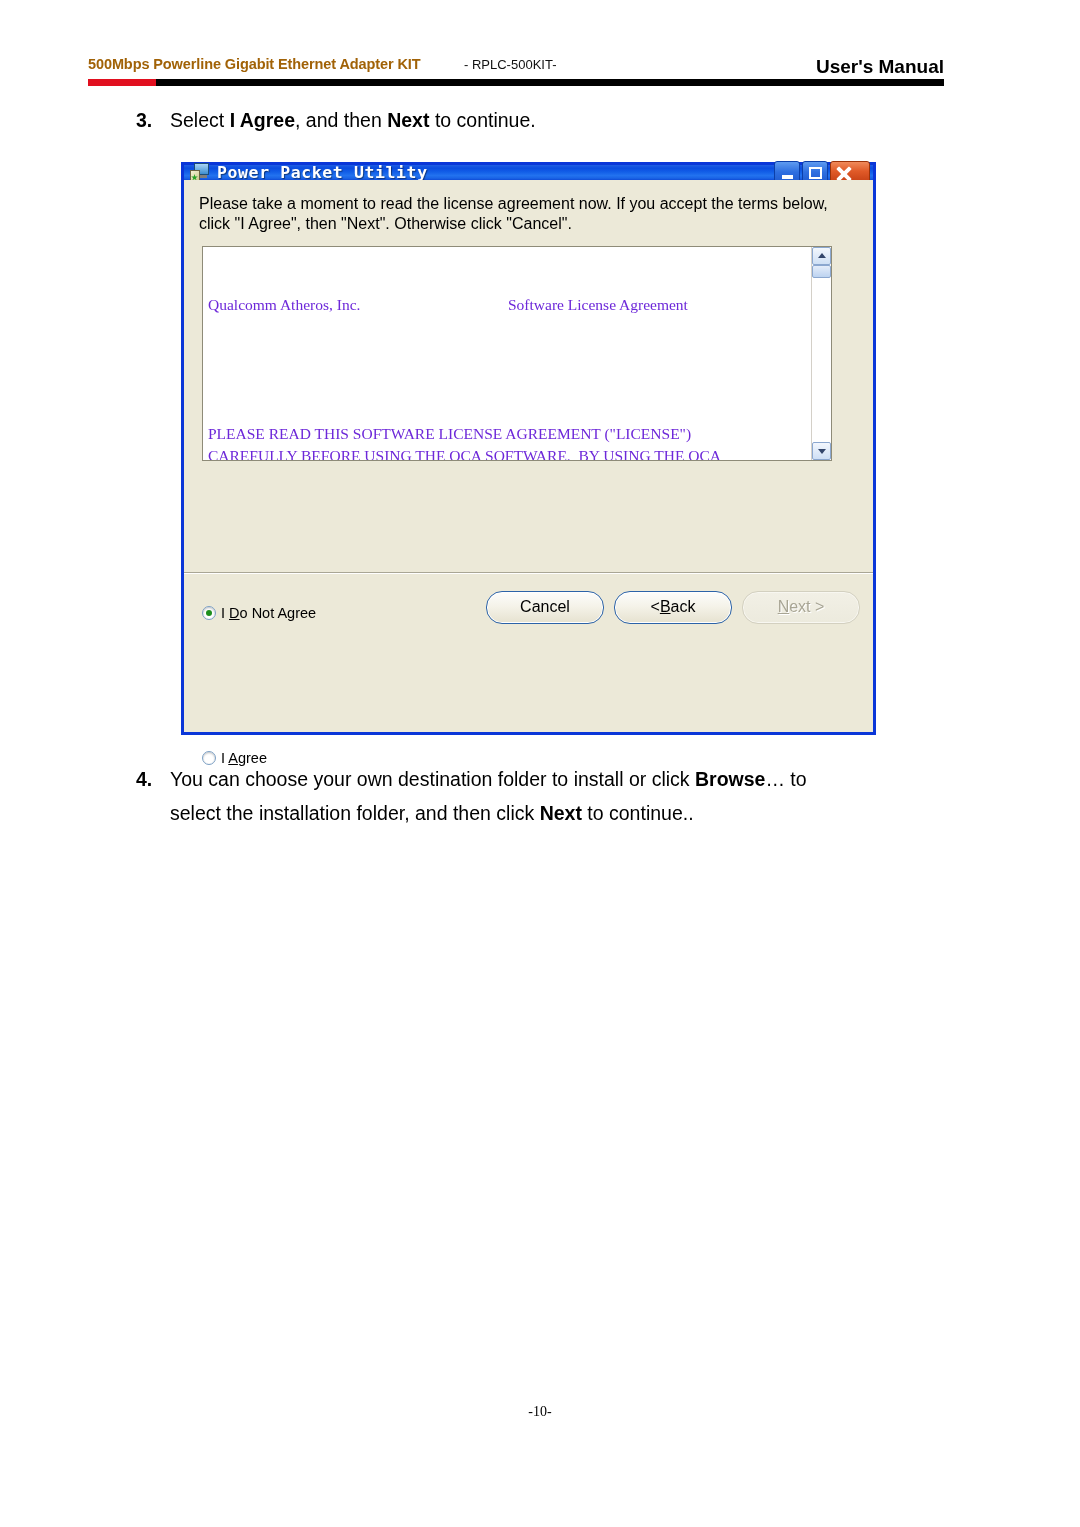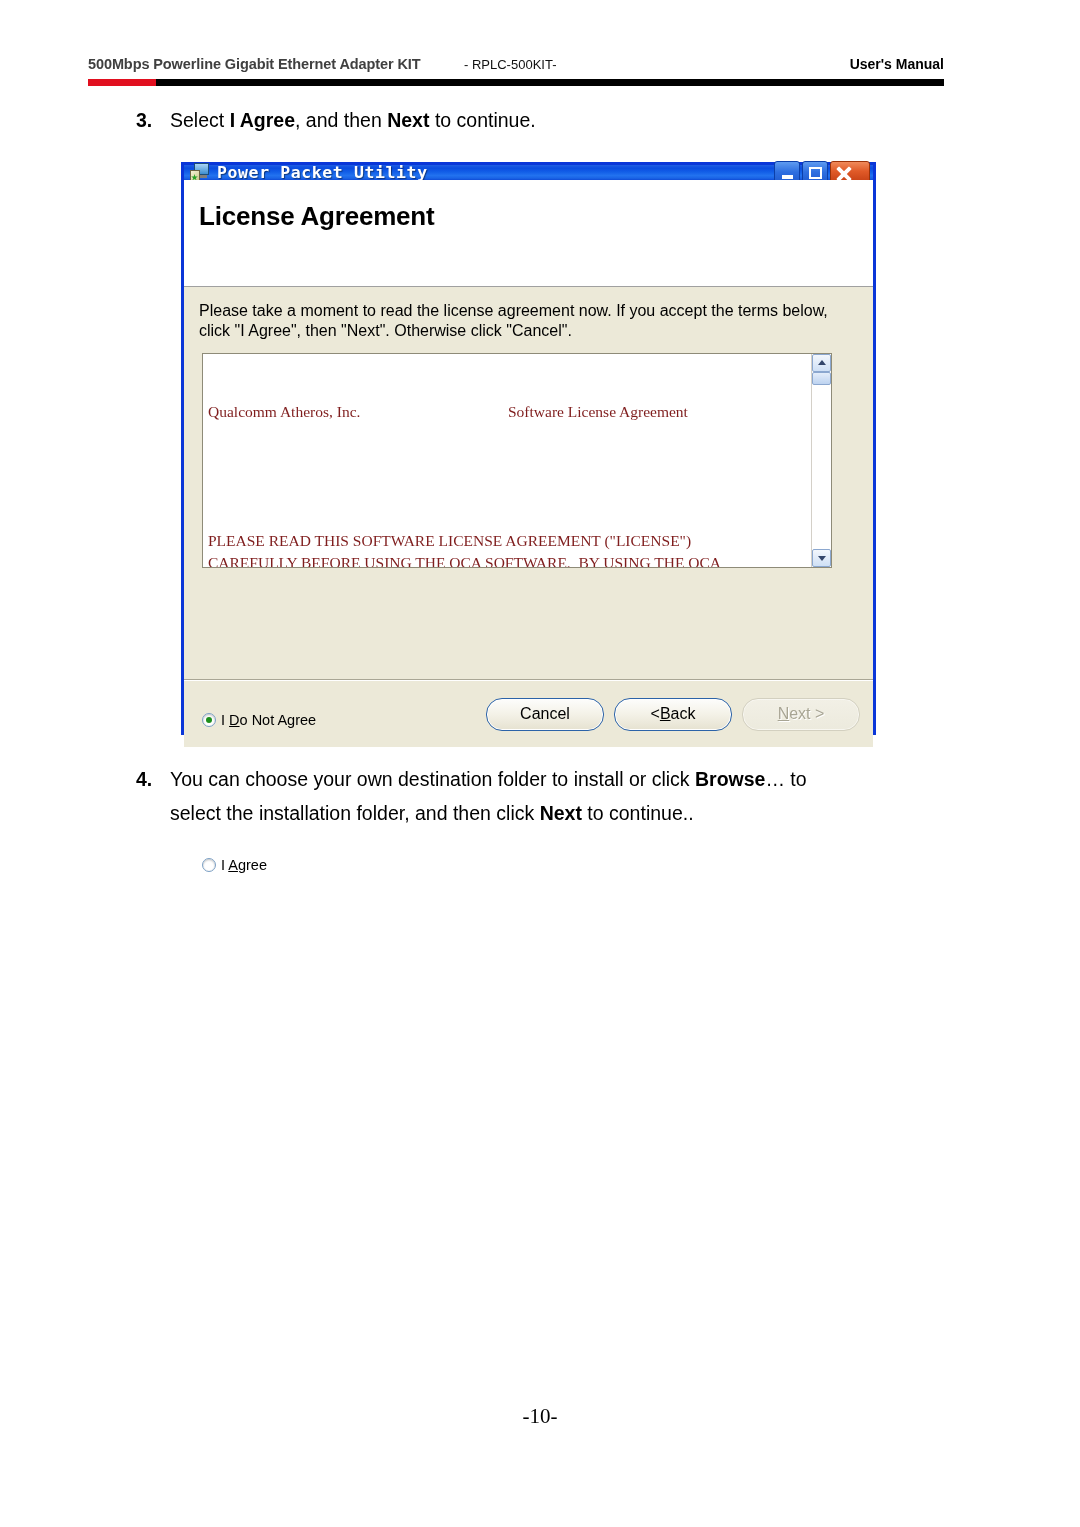--- a/index.html
+++ b/index.html
@@ -25,38 +25,38 @@
   .hdr-row {
     position: relative;
     height: 22px;
   }
   .hdr-left {
     position: absolute;
     left: 0;
     top: 0;
     font-size: 14.5px;
     font-weight: bold;
-    color: #404040;
+    color: #a16207;
     letter-spacing: -0.1px;
     white-space: nowrap;
     text-align: right;
   }
   .hdr-mid {
     position: absolute;
     left: 376px;
     top: 1px;
     font-size: 13px;
     color: #111111;
     white-space: nowrap;
   }
   .hdr-right {
     position: absolute;
     right: 0;
     top: 0;
-    font-size: 14px;
+    font-size: 19px;
     font-weight: bold;
     color: #000000;
     white-space: nowrap;
   }
   .hdr-rule {
     position: absolute;
     left: 88px;
     top: 79px;
     width: 856px;
     height: 7px;
@@ -227,21 +227,21 @@
     box-sizing: border-box;
     overflow: hidden;
     display: flex;
   }
   .license-text {
     flex: 1 1 auto;
     padding: 4px 6px 0 5px;
     font-family: "Liberation Serif", serif;
     font-size: 15.5px;
     line-height: 21.5px;
-    color: #7f1d1d;
+    color: #6d28d9;
     overflow: hidden;
     white-space: pre-wrap;
   }
   .license-first {
     display: flex;
     justify-content: flex-start;
     font-family: "Liberation Serif", serif;
     font-size: 15.5px;
     line-height: 21.5px;
   }
@@ -379,21 +379,21 @@
   }
 
   
   .page-number {
     position: absolute;
     left: 0;
     top: 1404px;
     width: 1080px;
     text-align: center;
     font-family: "Liberation Serif", serif;
-    font-size: 21px;
+    font-size: 14px;
     color: #000000;
   }
 </style>
 </head>
 <body>
 
 <div class="page-header">
   <div class="hdr-row">
     <span class="hdr-left">500Mbps Powerline Gigabit Ethernet Adapter KIT</span>
     <span class="hdr-mid">- RPLC-500KIT-</span>
@@ -426,23 +426,20 @@
       <span class="winbtn">
           <span class="g-max"></span>
         </span>
       <span class="winbtn close">
           <span class="g-x1"></span>
           <span class="g-x2"></span>
         </span>
     </span>
   </div>
 
-  <div class="banner">
-    <div class="banner-title">License Agreement</div>
-  </div>
 
   <div class="dlg-body">
     <div class="intro">Please take a moment to read the license agreement now. If you accept the terms below, click "I Agree", then "Next". Otherwise click "Cancel".</div>
 
     <div class="license-box">
       <div class="license-text">
         <div class="license-first">
           <span class="co">Qualcomm Atheros, Inc.</span>
           <span>Software License Agreement</span>
         </div>

